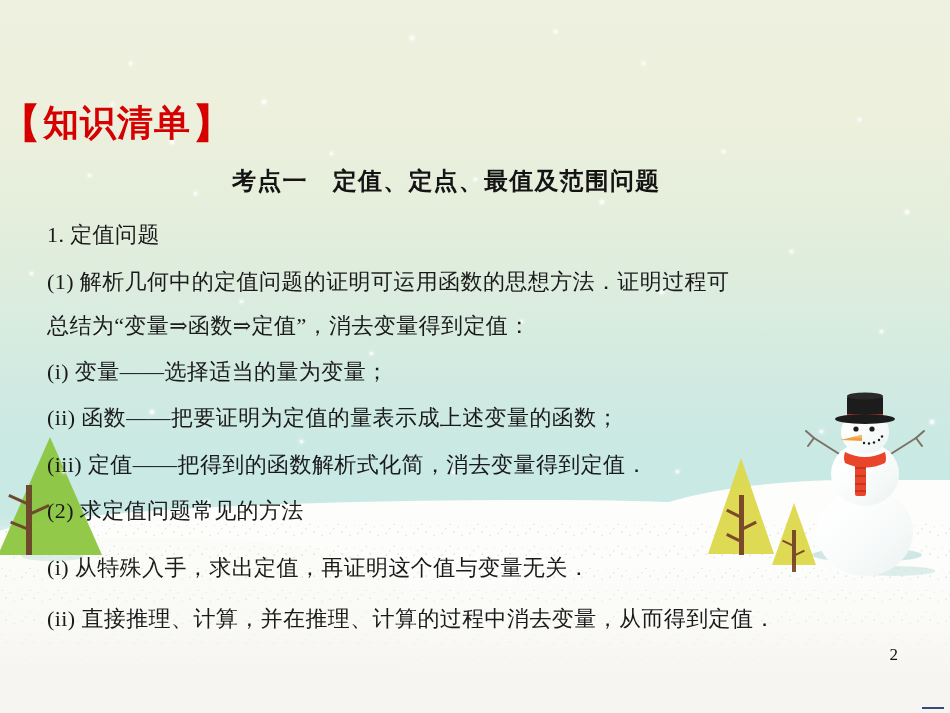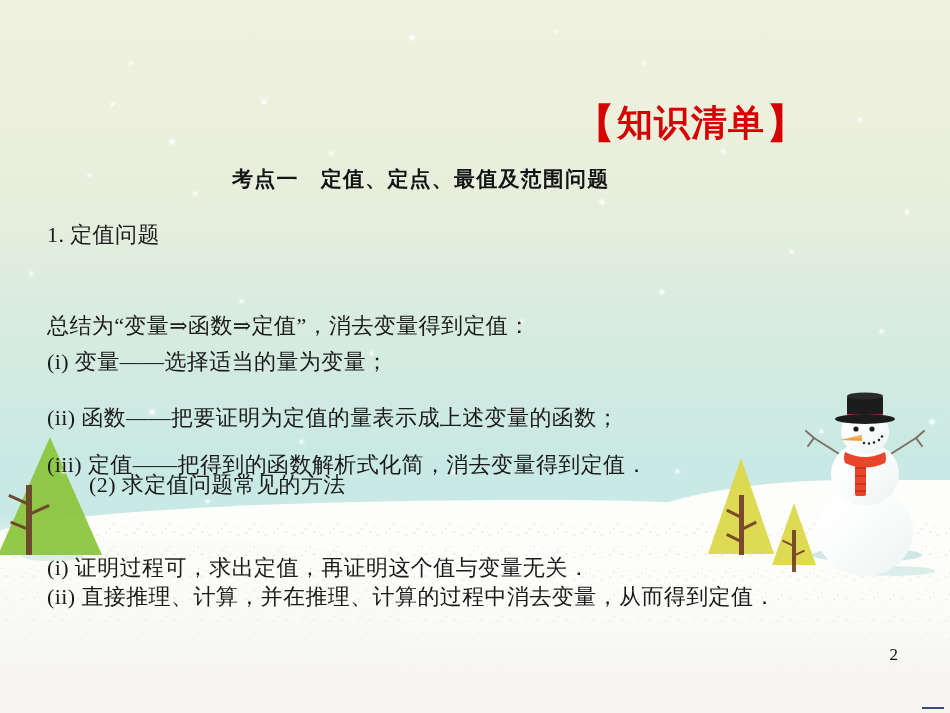--- a/index.html
+++ b/index.html
@@ -103,44 +103,43 @@
   
   .snowman { position: absolute; left: 800px; top: 390px; width: 130px; height: 200px; }
 
   
   .content { position: absolute; left: 0; top: 0; width: 950px; height: 713px; }
 
   .headline {
     position: absolute;
     left: 0; top: 96px;
     width: 786px;
-    text-align: right;
+    text-align: left;
     color: #d60000;
     font-size: 36px;
     font-weight: bold;
     letter-spacing: 1px;
     font-family: "DejaVu Serif", "Liberation Serif", serif;
     white-space: nowrap;
-    margin-left: 22px;
   }
   .headline .brk {
     display: inline-block;
     color: #d60000;
     font-size: 40px;
     transform: scaleX(1.05);
     font-family: "DejaVu Sans", sans-serif;
     vertical-align: -2px;
   }
   .headline .htext { padding: 0 2px; }
 
   .subhead {
     position: absolute;
     left: 232px; top: 165px;
     color: #141414;
-    font-size: 21px;
+    font-size: 24px;
     font-weight: bold;
     letter-spacing: 1.2px;
     font-family: "DejaVu Serif", "Liberation Serif", serif;
     white-space: nowrap;
   }
 
   .body-line {
     position: absolute;
     left: 47px;
     color: #1a1a1a;
@@ -298,24 +297,25 @@
 
   <div class="content">
 
     <div class="headline">
       <span class="brk">【</span><span class="htext">知识清单</span><span class="brk">】</span>
     </div>
 
     <div class="subhead">考点一　定值、定点、最值及范围问题</div>
 
     <div class="body-line" style="top:220px;">1. 定值问题</div>
+    <div class="body-line" style="top:267px;">(1) 解析几何中的定值问题的证明可运用函数的思想方法．证明过程可</div>
     <div class="body-line" style="top:311px;">总结为“变量⇒函数⇒定值”，消去变量得到定值：</div>
-    <div class="body-line" style="top:347px;">(i) 变量——选择适当的量为变量；</div>
+    <div class="body-line" style="top:357px;">(i) 变量——选择适当的量为变量；</div>
     <div class="body-line" style="top:450px;">(iii) 定值——把得到的函数解析式化简，消去变量得到定值．</div>
     <div class="body-line" style="top:403px;">(ii) 函数——把要证明为定值的量表示成上述变量的函数；</div>
-    <div class="body-line" style="top:470px;margin-left:42px;">(2) 求定值问题常见的方法</div>
-    <div class="body-line" style="top:553px;">(i) 证明过程可，求出定值，再证明这个值与变量无关．</div>
-    <div class="body-line" style="top:582px;">(ii) 直接推理、计算，并在推理、计算的过程中消去变量，从而得到定值．</div>
+    <div class="body-line" style="top:496px;">(2) 求定值问题常见的方法</div>
+    <div class="body-line" style="top:553px;">(i) 从特殊入手，求出定值，再证明这个值与变量无关．</div>
+    <div class="body-line" style="top:604px;">(ii) 直接推理、计算，并在推理、计算的过程中消去变量，从而得到定值．</div>
 
     <div class="page-num">2</div>
     <div class="corner-mark"></div>
   </div>
 </div>
 
 </body></html>

